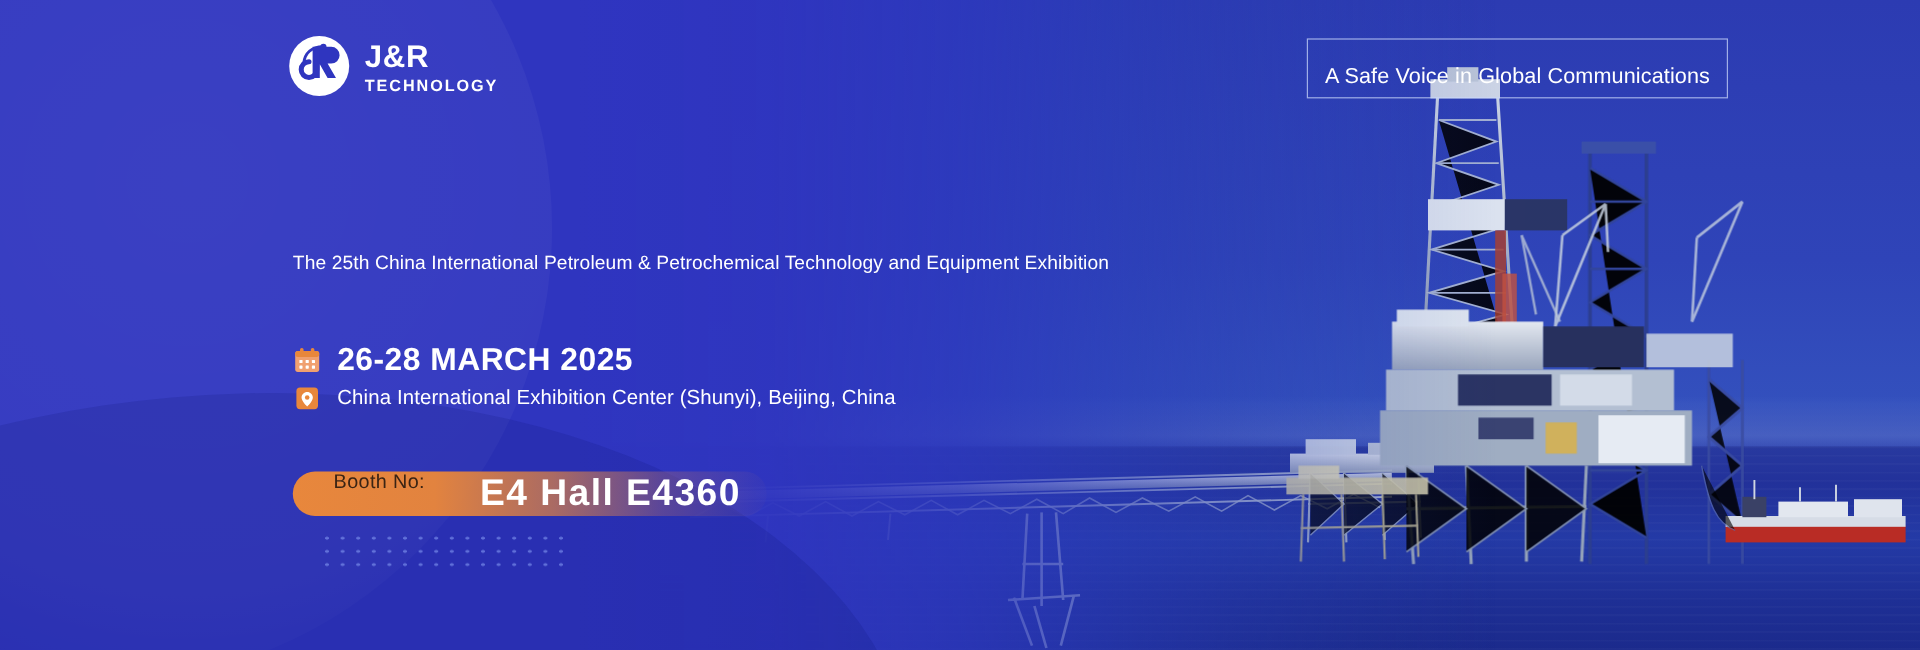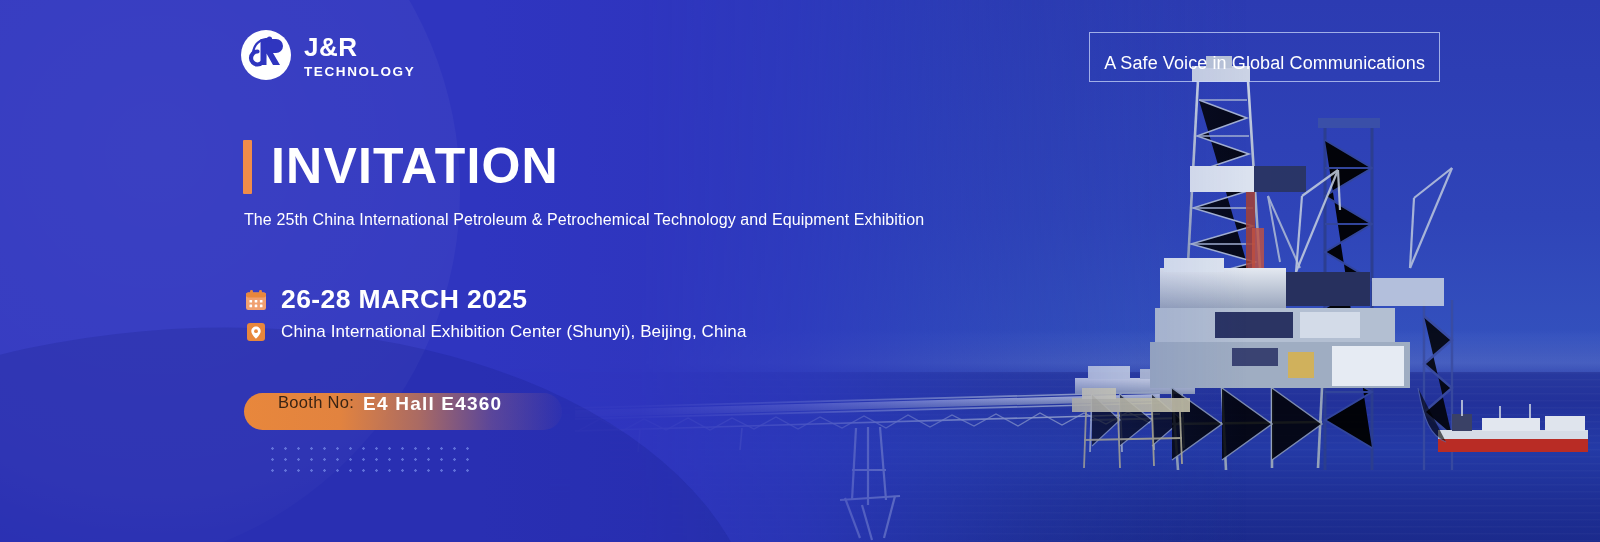--- a/index.html
+++ b/index.html
@@ -165,22 +165,23 @@
       #e8873c 0%,
       #e2833f 30%,
       rgba(206,123,77,.78) 55%,
       rgba(150,97,125,.45) 78%,
       rgba(80,70,170,.12) 100%);
   }
   .booth-label{
     color:#3a2414; font-size:16.5px; letter-spacing:.3px; white-space:nowrap;
   }
   .booth-value{
-    color:#ffffff; font-size:19px; font-weight:bold; letter-spacing:1.2px;
+    color:#ffffff; font-size:31px; font-weight:bold; letter-spacing:1.2px;
     white-space:nowrap;
+    margin-left:37px;
   }
 
   
   .dots{
     position:absolute; left:266px; top:443px;
     width:208px; height:34px;
     background-image:radial-gradient(rgba(150,175,255,.50) 1.3px, rgba(0,0,0,0) 1.6px);
     background-size:13px 11px;
     background-position:0 0;
   }
@@ -388,24 +389,20 @@
         </svg>
       </span>
       <span class="logo-text">
         <span class="logo-jr">J&amp;R</span>
         <span class="logo-tech">TECHNOLOGY</span>
       </span>
     </div>
 
     <div class="tagline">A Safe Voice in Global Communications</div>
 
-    <div class="headline-row">
-      <span class="accent-bar"></span>
-      <span class="headline">INVITATION</span>
-    </div>
     <div class="subhead">The 25th China International Petroleum &amp; Petrochemical Technology and Equipment Exhibition</div>
 
     <div class="info-date">
       <span class="ico">
         <svg viewBox="0 0 22 22" width="22" height="22" aria-hidden="true">
           <rect x="1" y="3.5" width="20" height="17.5" rx="2.2" fill="#f0a070"></rect>
           <rect x="1" y="3.5" width="20" height="5" rx="2.2" fill="#e8873c"></rect>
           <rect x="5" y="1" width="3" height="5" rx="1.4" fill="#e8873c"></rect>
           <rect x="14" y="1" width="3" height="5" rx="1.4" fill="#e8873c"></rect>
           <g fill="#ffffff">

